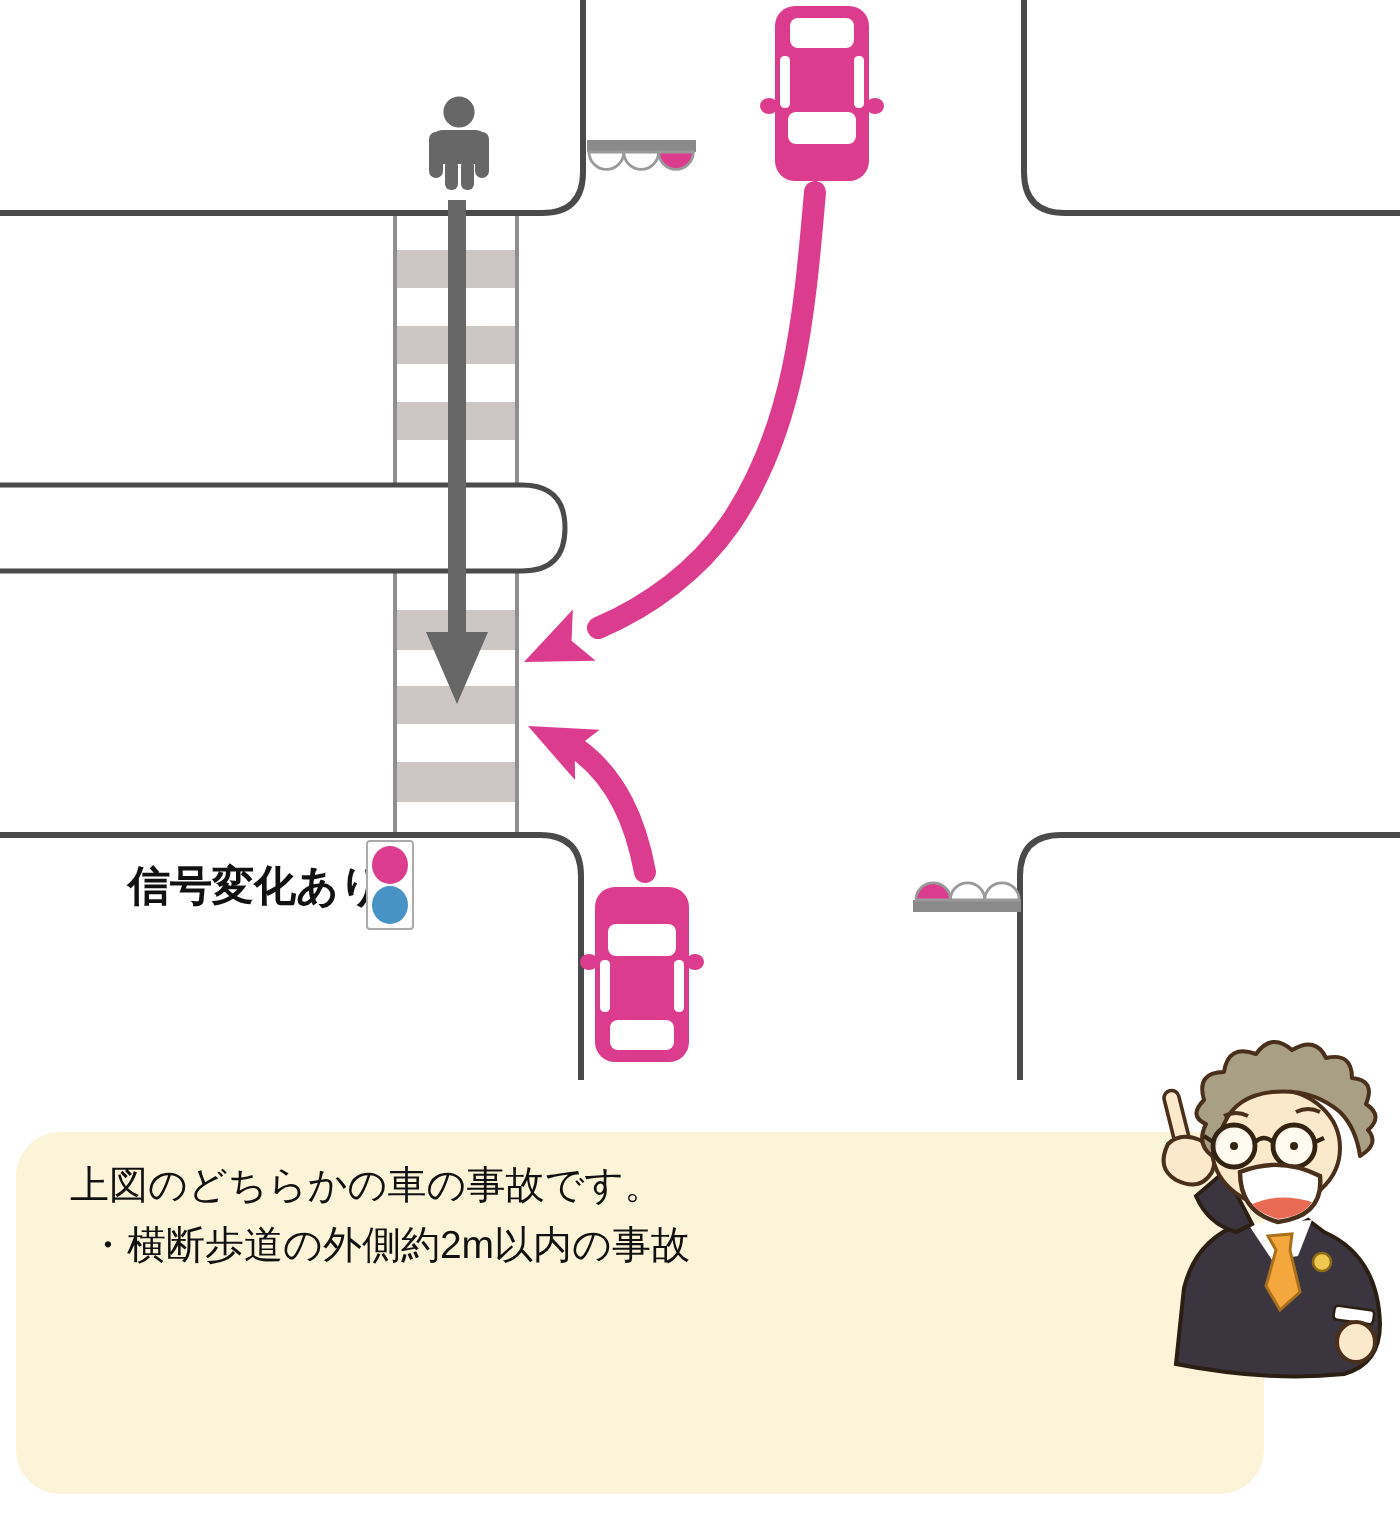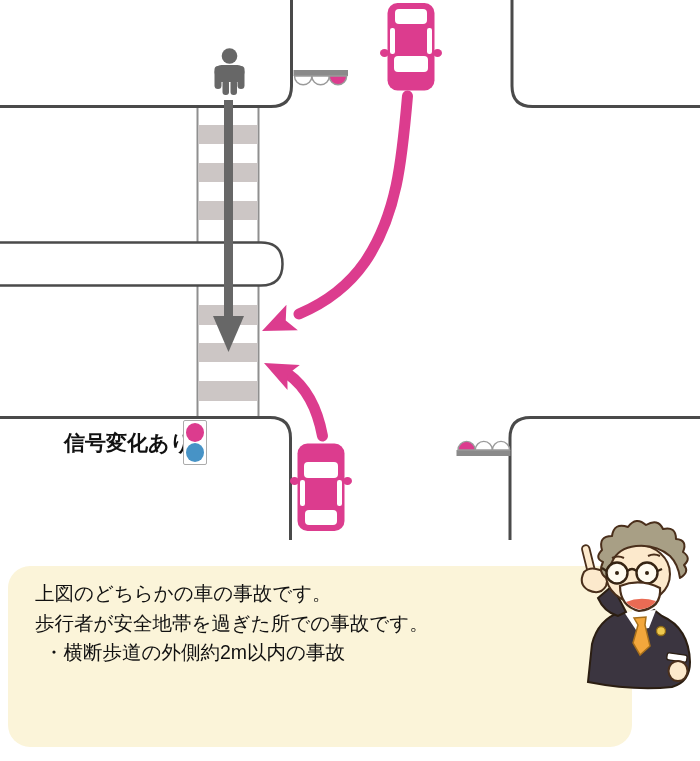--- a/index.html
+++ b/index.html
@@ -130,21 +130,20 @@
   </svg>
 
   <div class="signal-change-label">信号変化あり</div>
   <div class="signal-box">
     <div class="lamp red"></div>
     <div class="lamp blue"></div>
   </div>
 
   <div class="info-box">
     <div class="line">上図のどちらかの車の事故です。</div>
-    <div class="line">歩行者が安全地帯を過ぎた所での事故です。</div>
     <div class="line indent">・横断歩道の外側約2m以内の事故</div>
   </div>
 
   <svg id="character-svg" width="132" height="180" viewBox="0 0 132 180">
 
     <path d="M52 100 Q30 108 24 132 L20 170 Q66 179 104 175 Q122 170 122 150 Q121 116 94 104 L86 98 Q72 106 52 100 Z" fill="#3B3540" stroke="#2B1E12" stroke-width="2"></path>
     <polygon points="56,100 88,98 81,116 68,118" fill="#ffffff"></polygon>
     <path d="M66 106 L78 105 L77 113 L82 134 L72 143 L65 131 L70 113 Z" fill="#F3A73C" stroke="#A8701B" stroke-width="1.5"></path>
     <circle cx="93" cy="119" r="4.5" fill="#EFC94F" stroke="#8F6A14" stroke-width="1.3"></circle>
 

